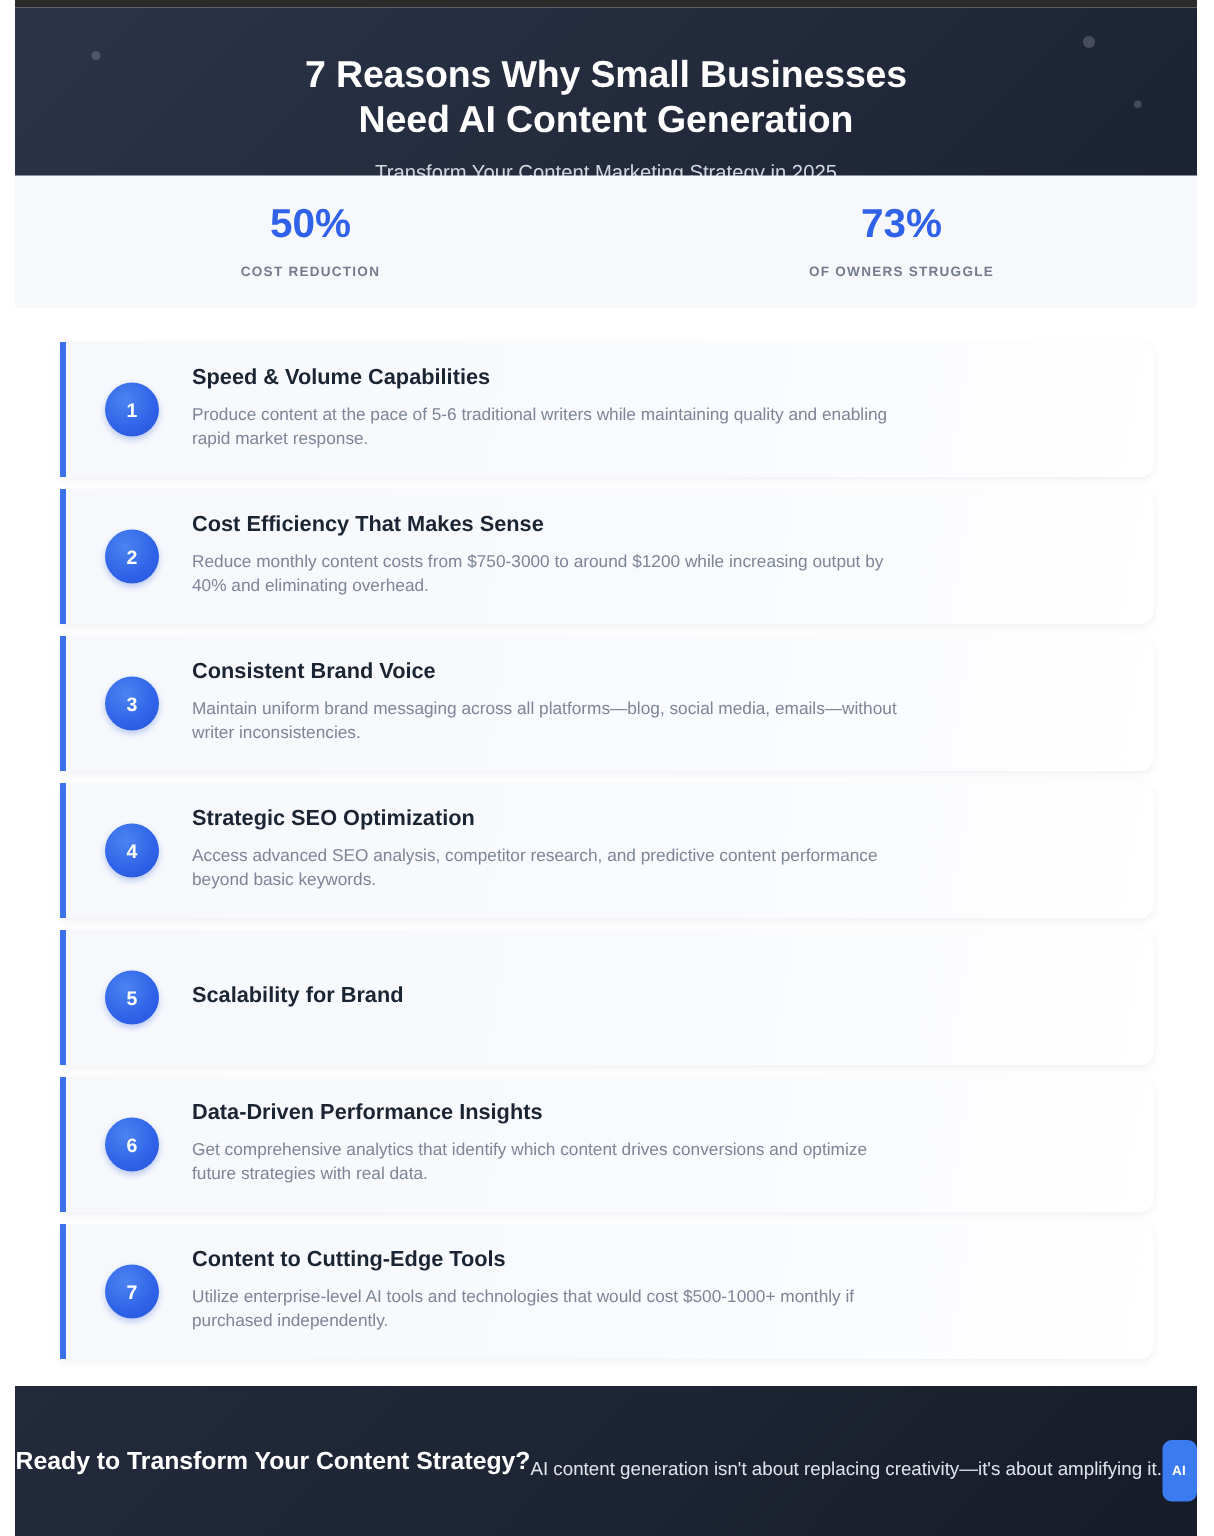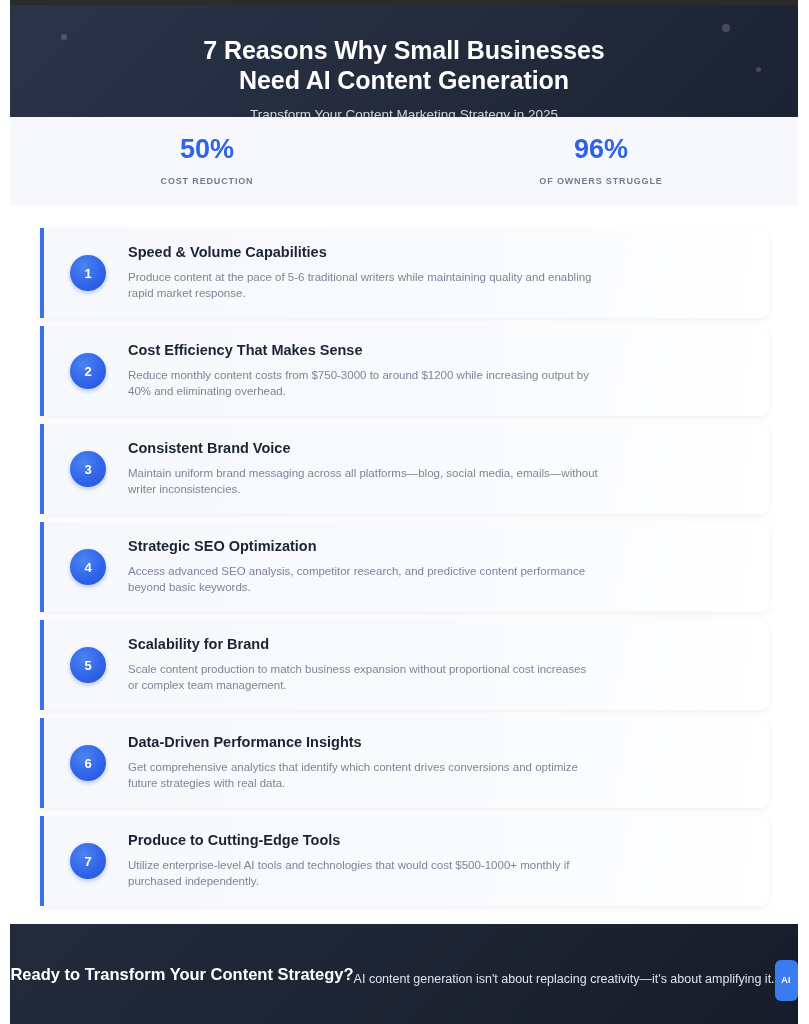--- a/index.html
+++ b/index.html
@@ -210,21 +210,21 @@
 
   <div class="stats-bar">
 
     <div class="stat">
       <div class="stat-value">50%</div>
       <div class="stat-label">COST REDUCTION</div>
     </div>
 
 
     <div class="stat">
-      <div class="stat-value">96%</div>
+      <div class="stat-value">73%</div>
       <div class="stat-label">OF OWNERS STRUGGLE</div>
     </div>
 
   </div>
 
   <div class="reasons">
 
     <div class="reason-card">
       <div class="reason-number">1</div>
       <div class="reason-text">
@@ -254,36 +254,35 @@
       <div class="reason-text">
         <div class="reason-title">Strategic SEO Optimization</div>
         <div class="reason-desc">Access advanced SEO analysis, competitor research, and predictive content performance beyond basic keywords.</div>
       </div>
     </div>
 
     <div class="reason-card">
       <div class="reason-number">5</div>
       <div class="reason-text">
         <div class="reason-title">Scalability for Brand</div>
-        <div class="reason-desc">Scale content production to match business expansion without proportional cost increases or complex team management.</div>
       </div>
     </div>
 
     <div class="reason-card">
       <div class="reason-number">6</div>
       <div class="reason-text">
         <div class="reason-title">Data-Driven Performance Insights</div>
         <div class="reason-desc">Get comprehensive analytics that identify which content drives conversions and optimize future strategies with real data.</div>
       </div>
     </div>
 
     <div class="reason-card">
       <div class="reason-number">7</div>
       <div class="reason-text">
-        <div class="reason-title">Produce to Cutting-Edge Tools</div>
+        <div class="reason-title">Content to Cutting-Edge Tools</div>
         <div class="reason-desc">Utilize enterprise-level AI tools and technologies that would cost $500-1000+ monthly if purchased independently.</div>
       </div>
     </div>
 
   </div>
 
   <div class="footer">
     <div class="footer-title">Ready to Transform Your Content Strategy?</div>
     <div class="footer-tagline">AI content generation isn't about replacing creativity—it's about amplifying it.</div>
     <div class="footer-badge">AI</div>

